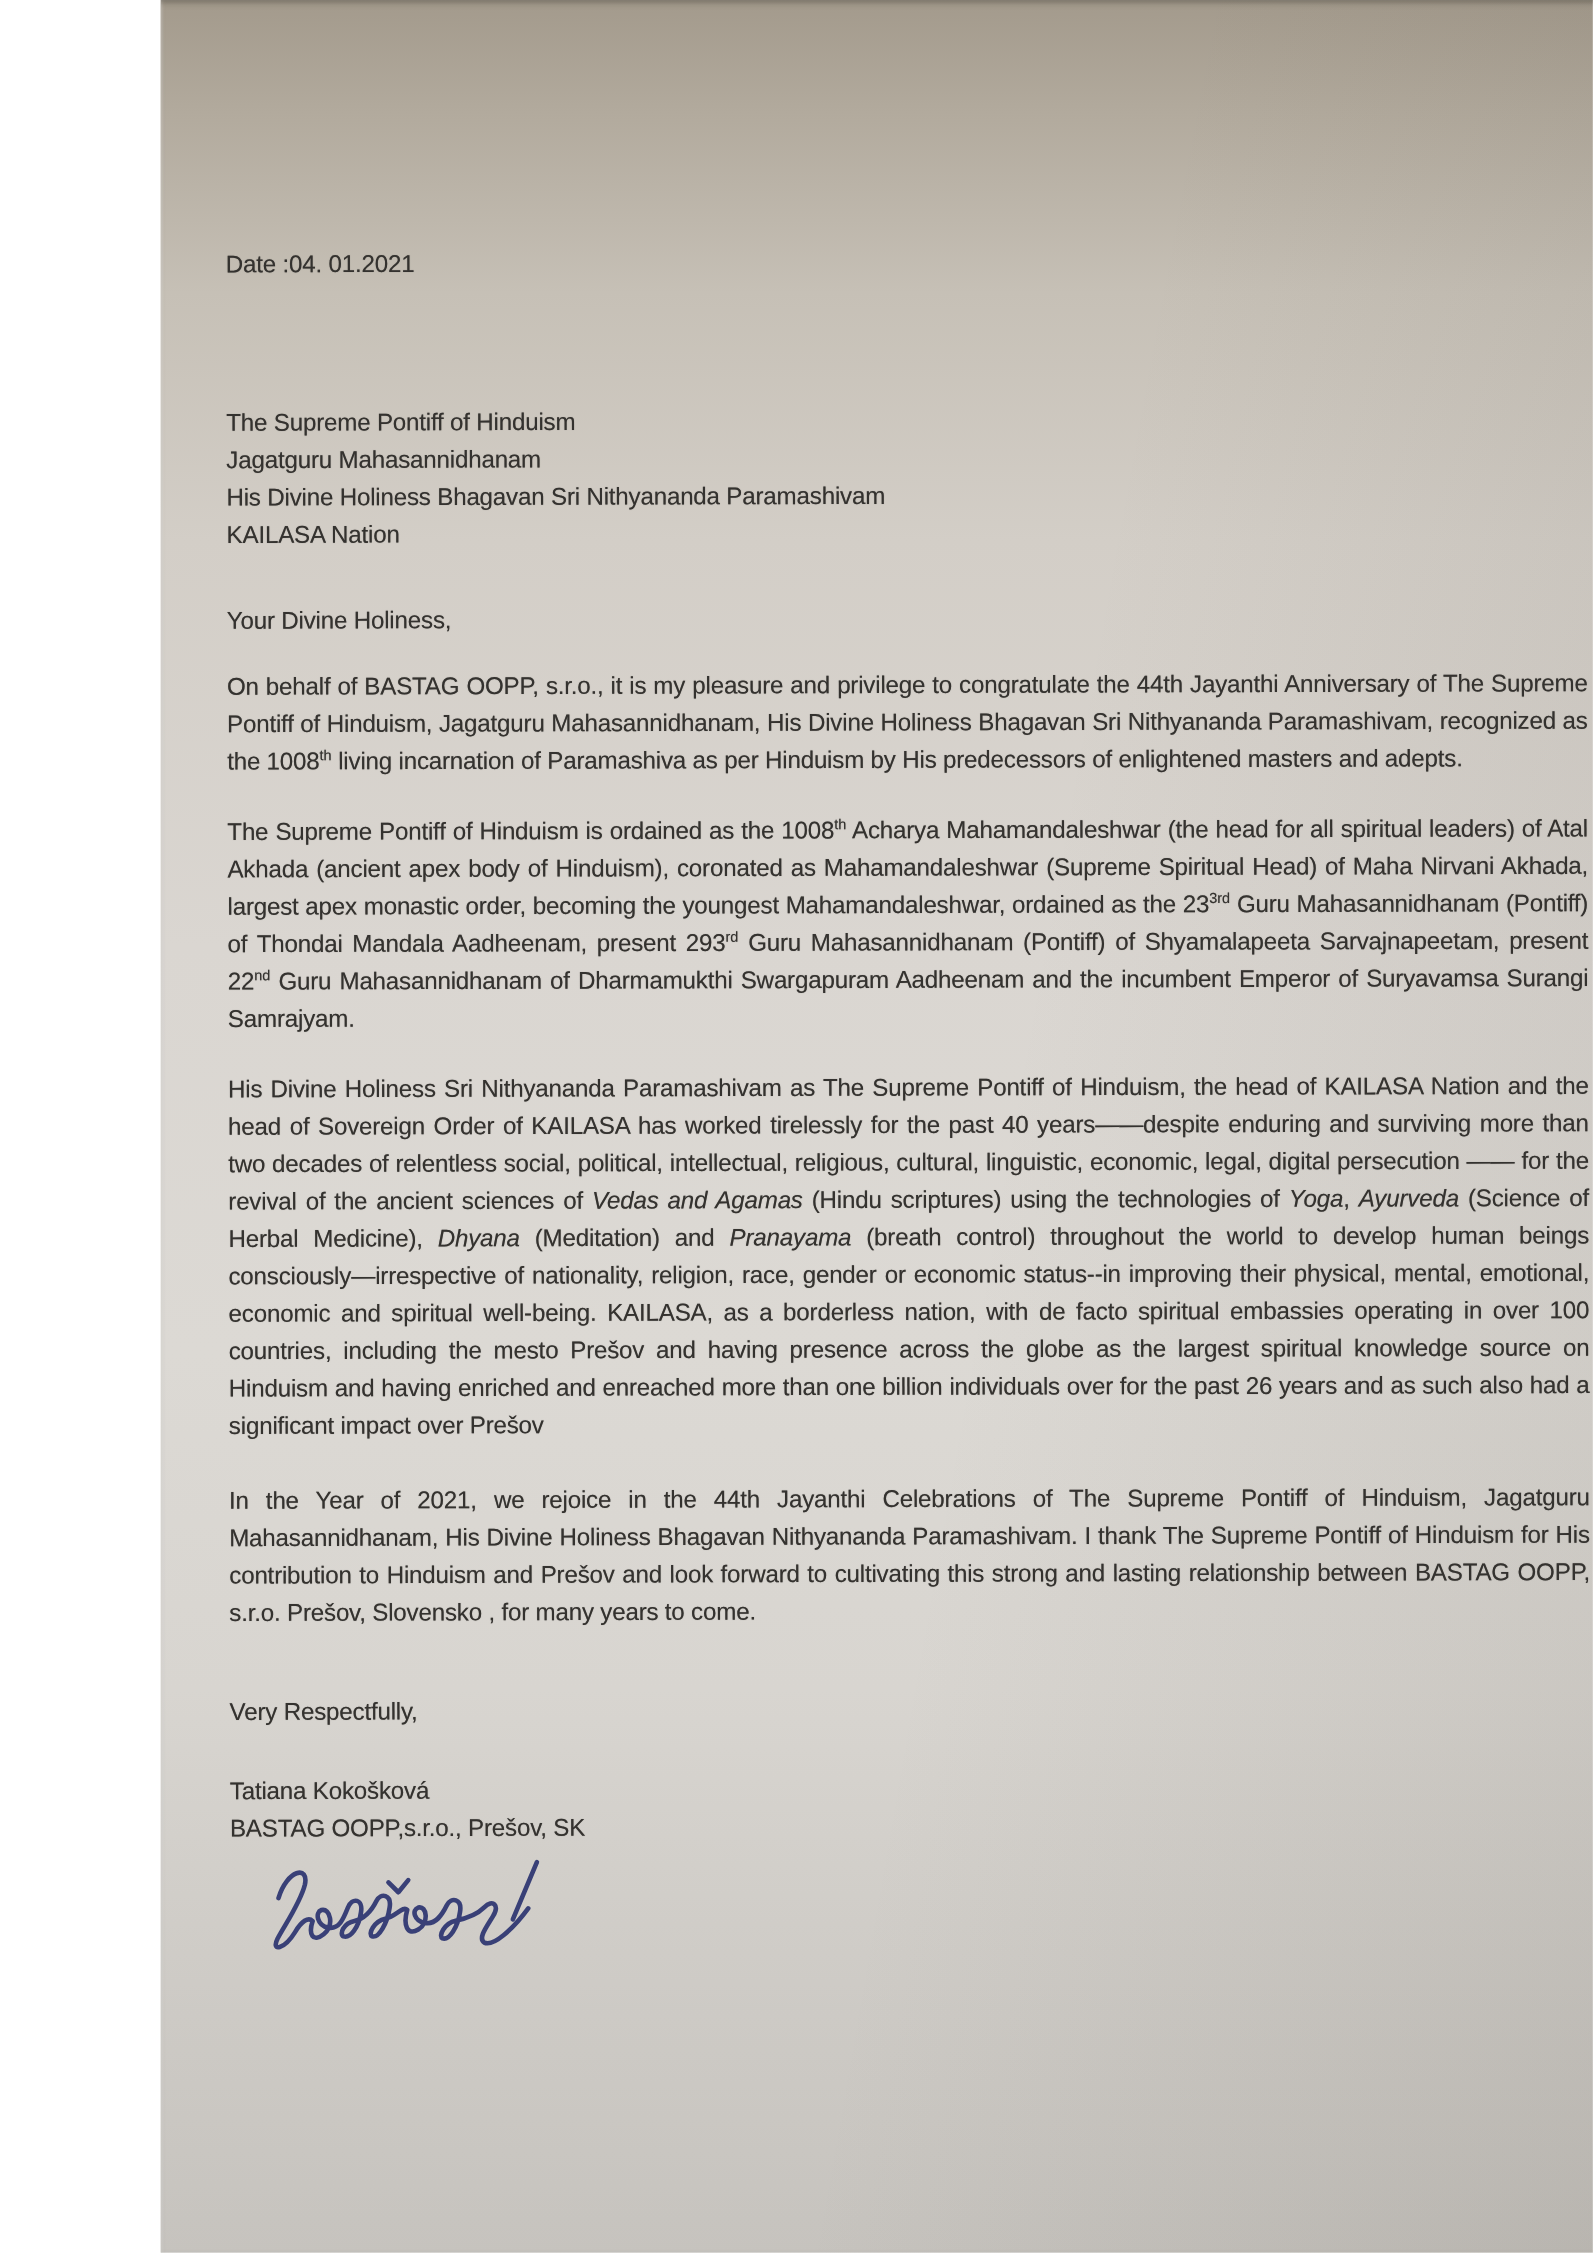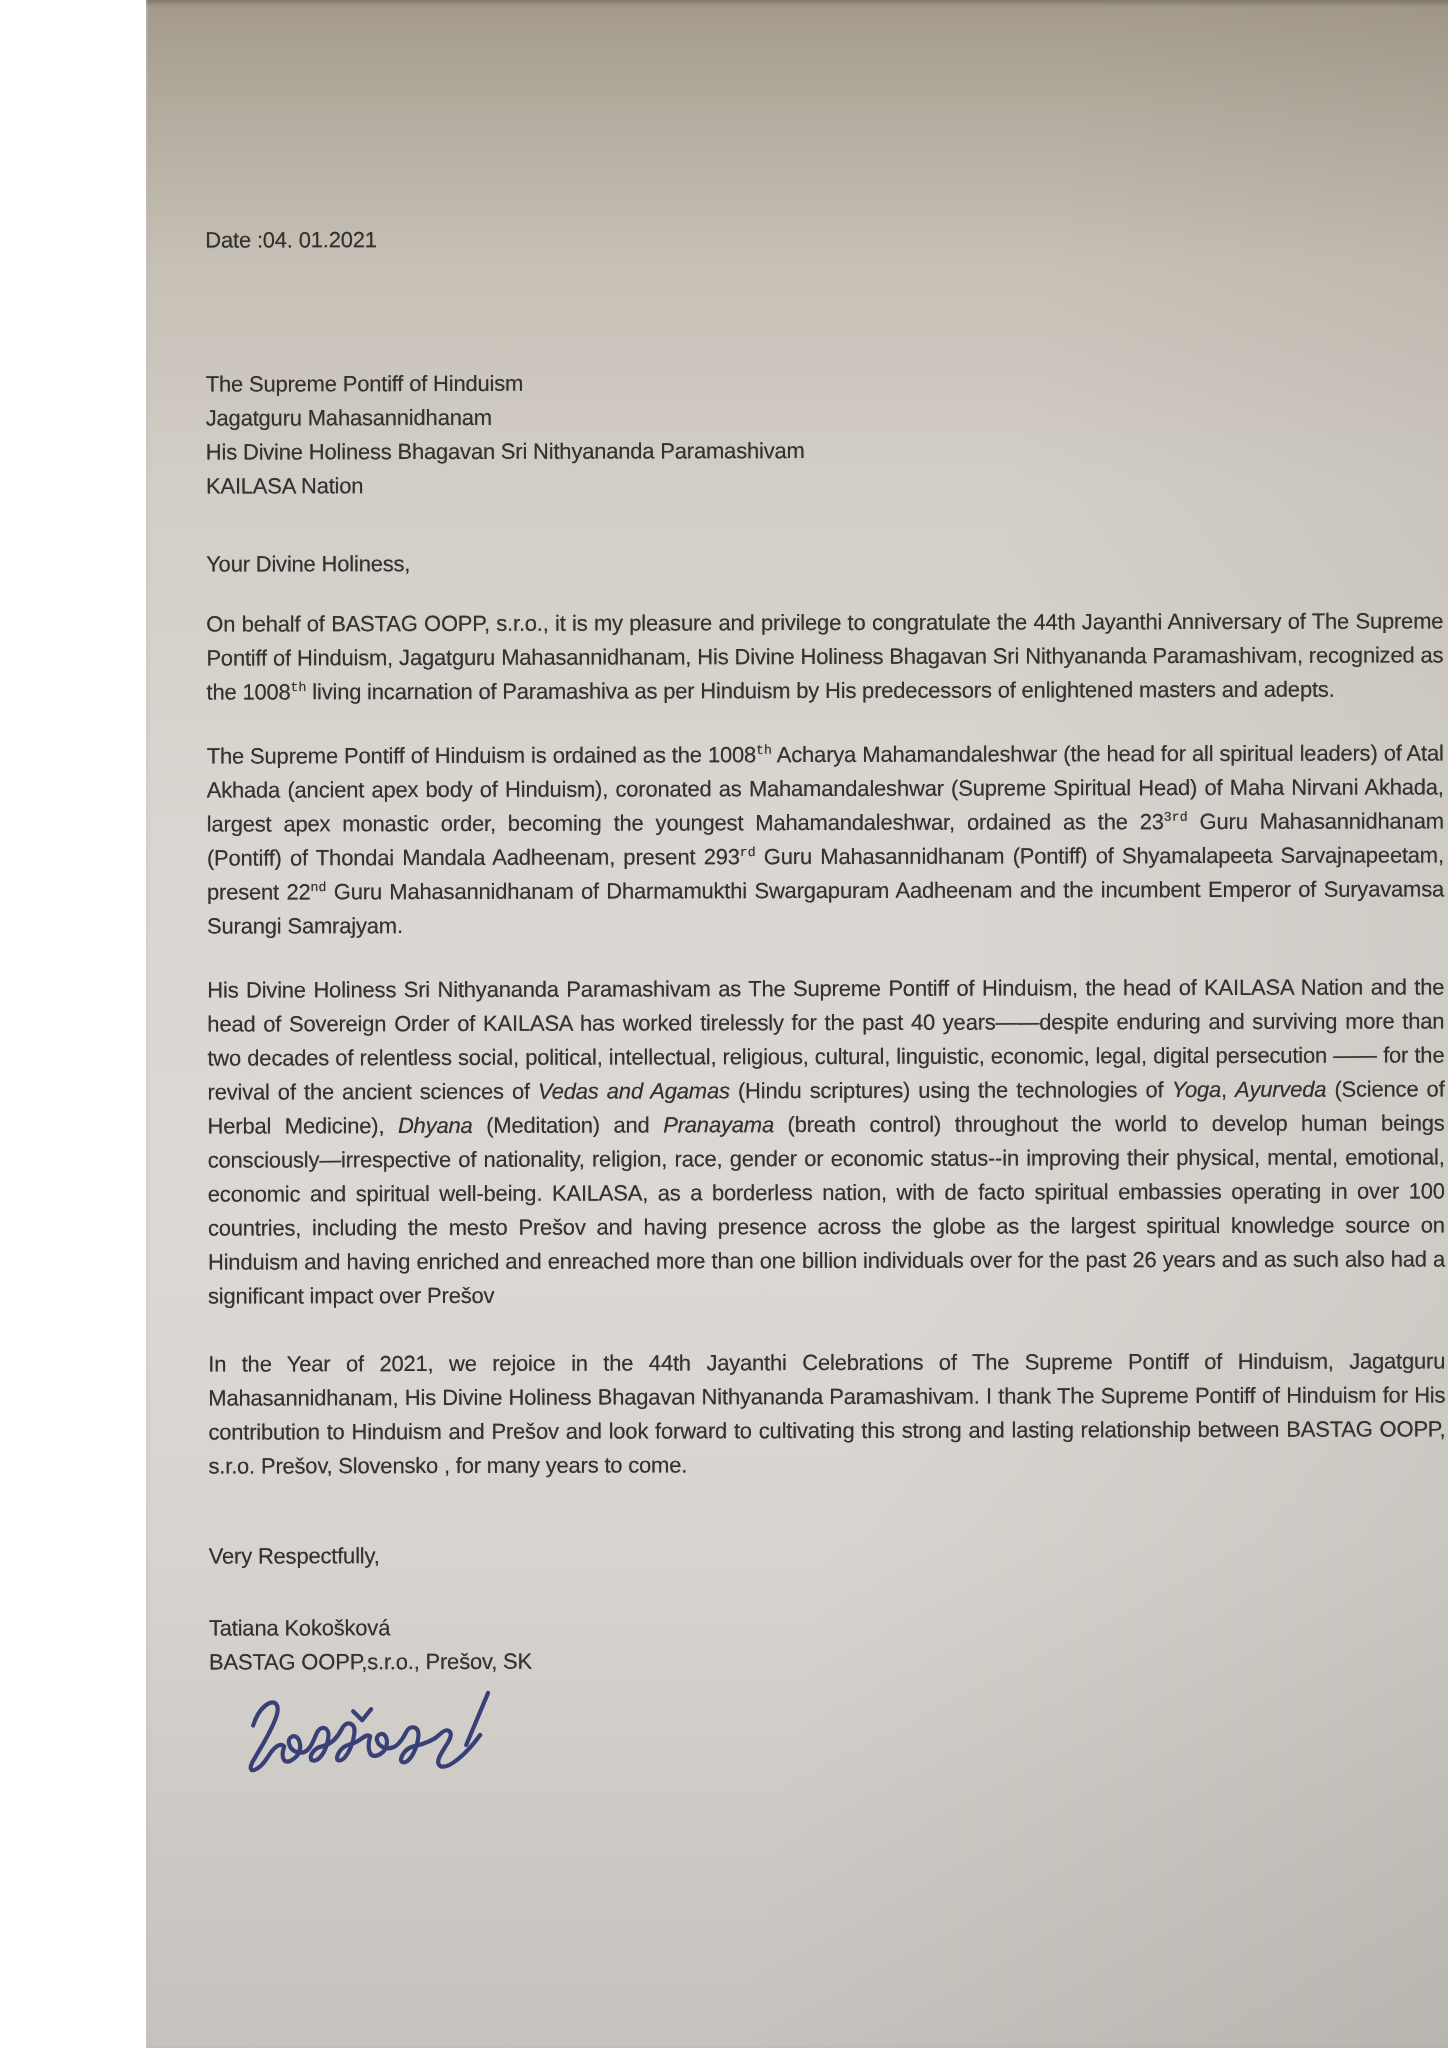--- a/index.html
+++ b/index.html
@@ -37,21 +37,21 @@
   p{margin:0;padding:0;}
   .recipient{margin-top:110px;}
   .salutation{margin-top:44px;}
   .body-para{text-align:justify;}
   .p1{margin-top:26px;}
   .p2{margin-top:30px;}
   .p3{margin-top:30px;}
   .p4{margin-top:34px;}
   .closing{margin-top:56px;}
   .signer{margin-top:38px;}
-  sup{font-size:60%;line-height:0;vertical-align:super;letter-spacing:0;font-family:Liberation Mono, monospace;}
+  sup{font-size:60%;line-height:0;vertical-align:super;letter-spacing:0;}
   .signature{
     margin-top:6px;
     margin-left:28px;
     width:300px;height:96px;
   }
   .signature path{
     fill:none;
     stroke:#2b3470;
     stroke-width:4.2;
     stroke-linecap:round;

